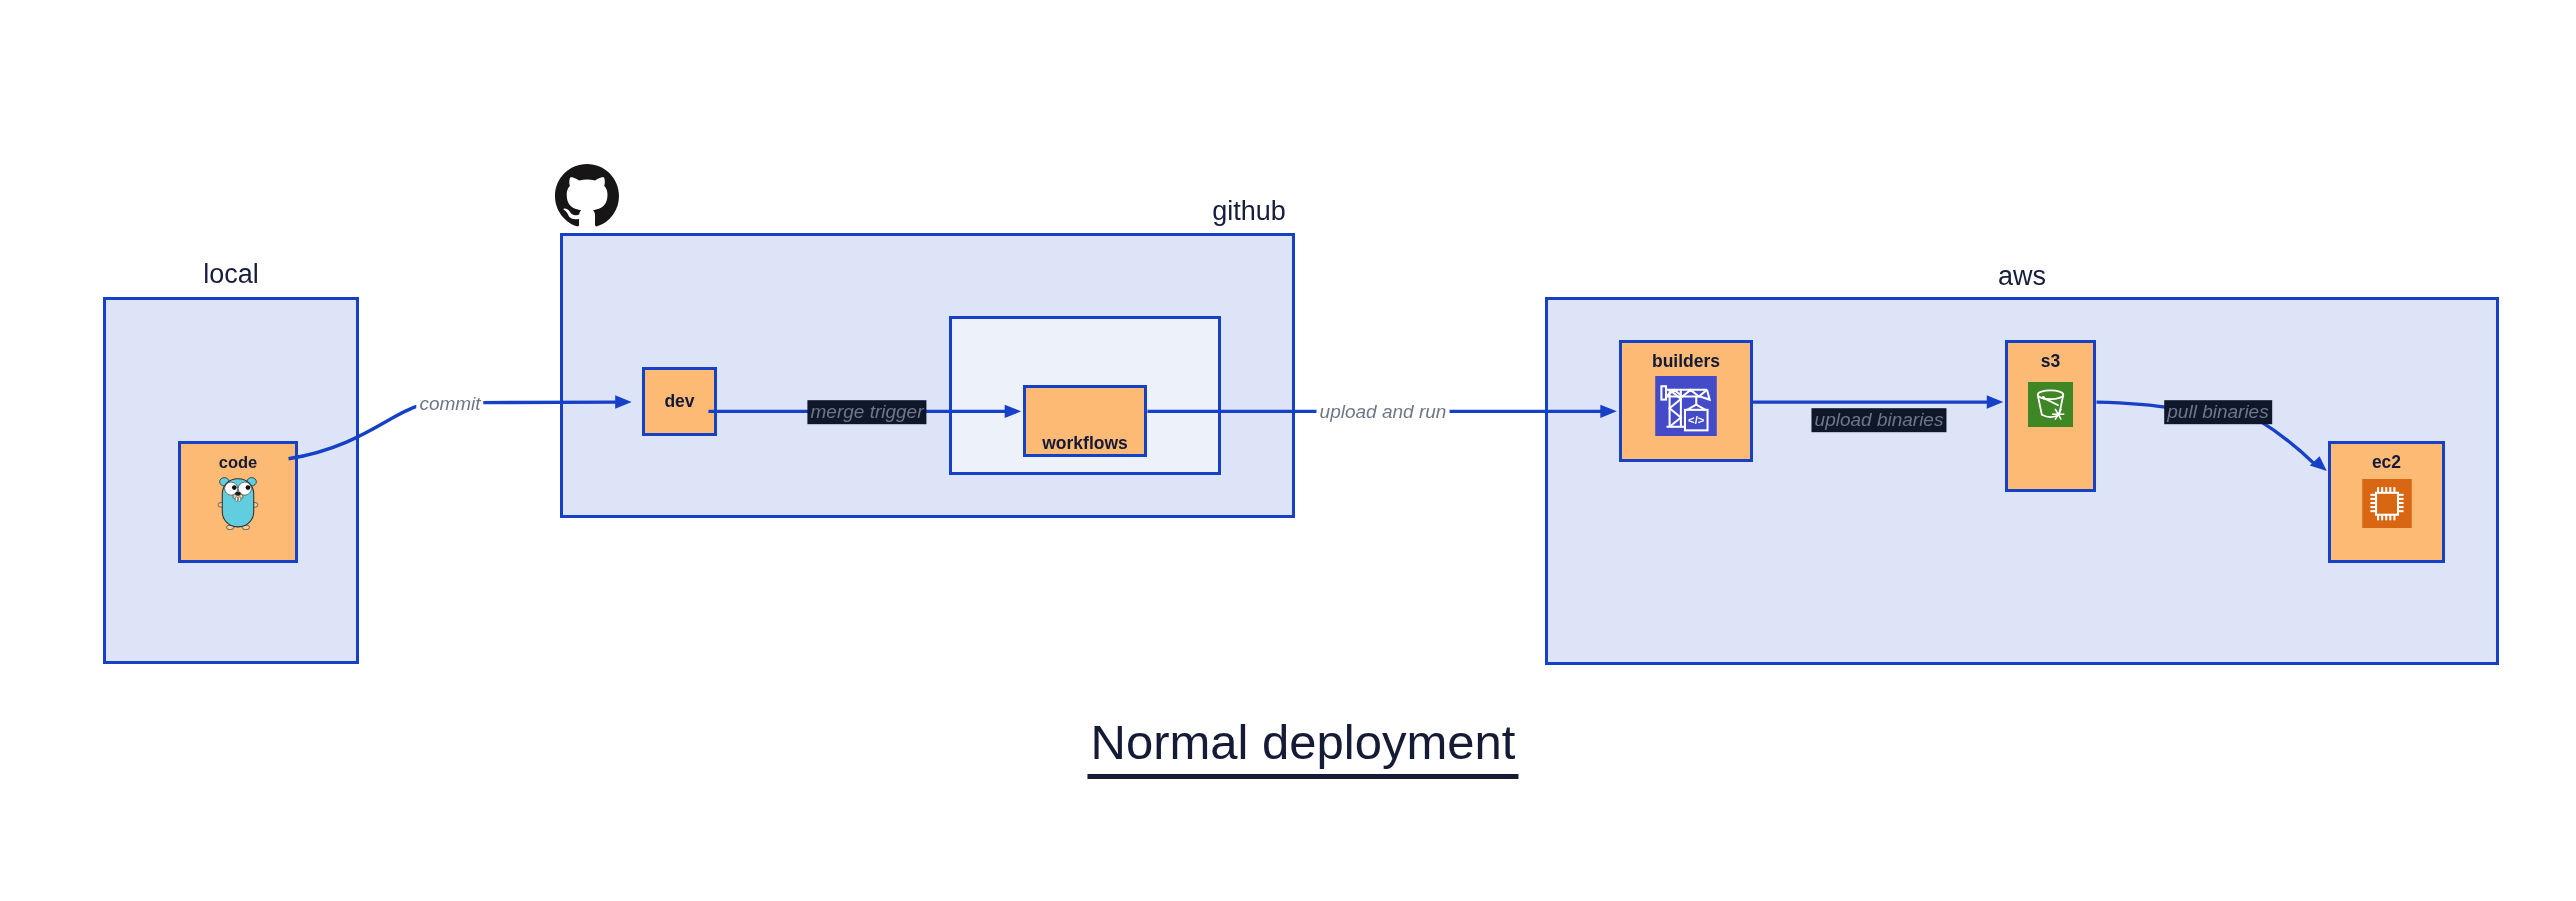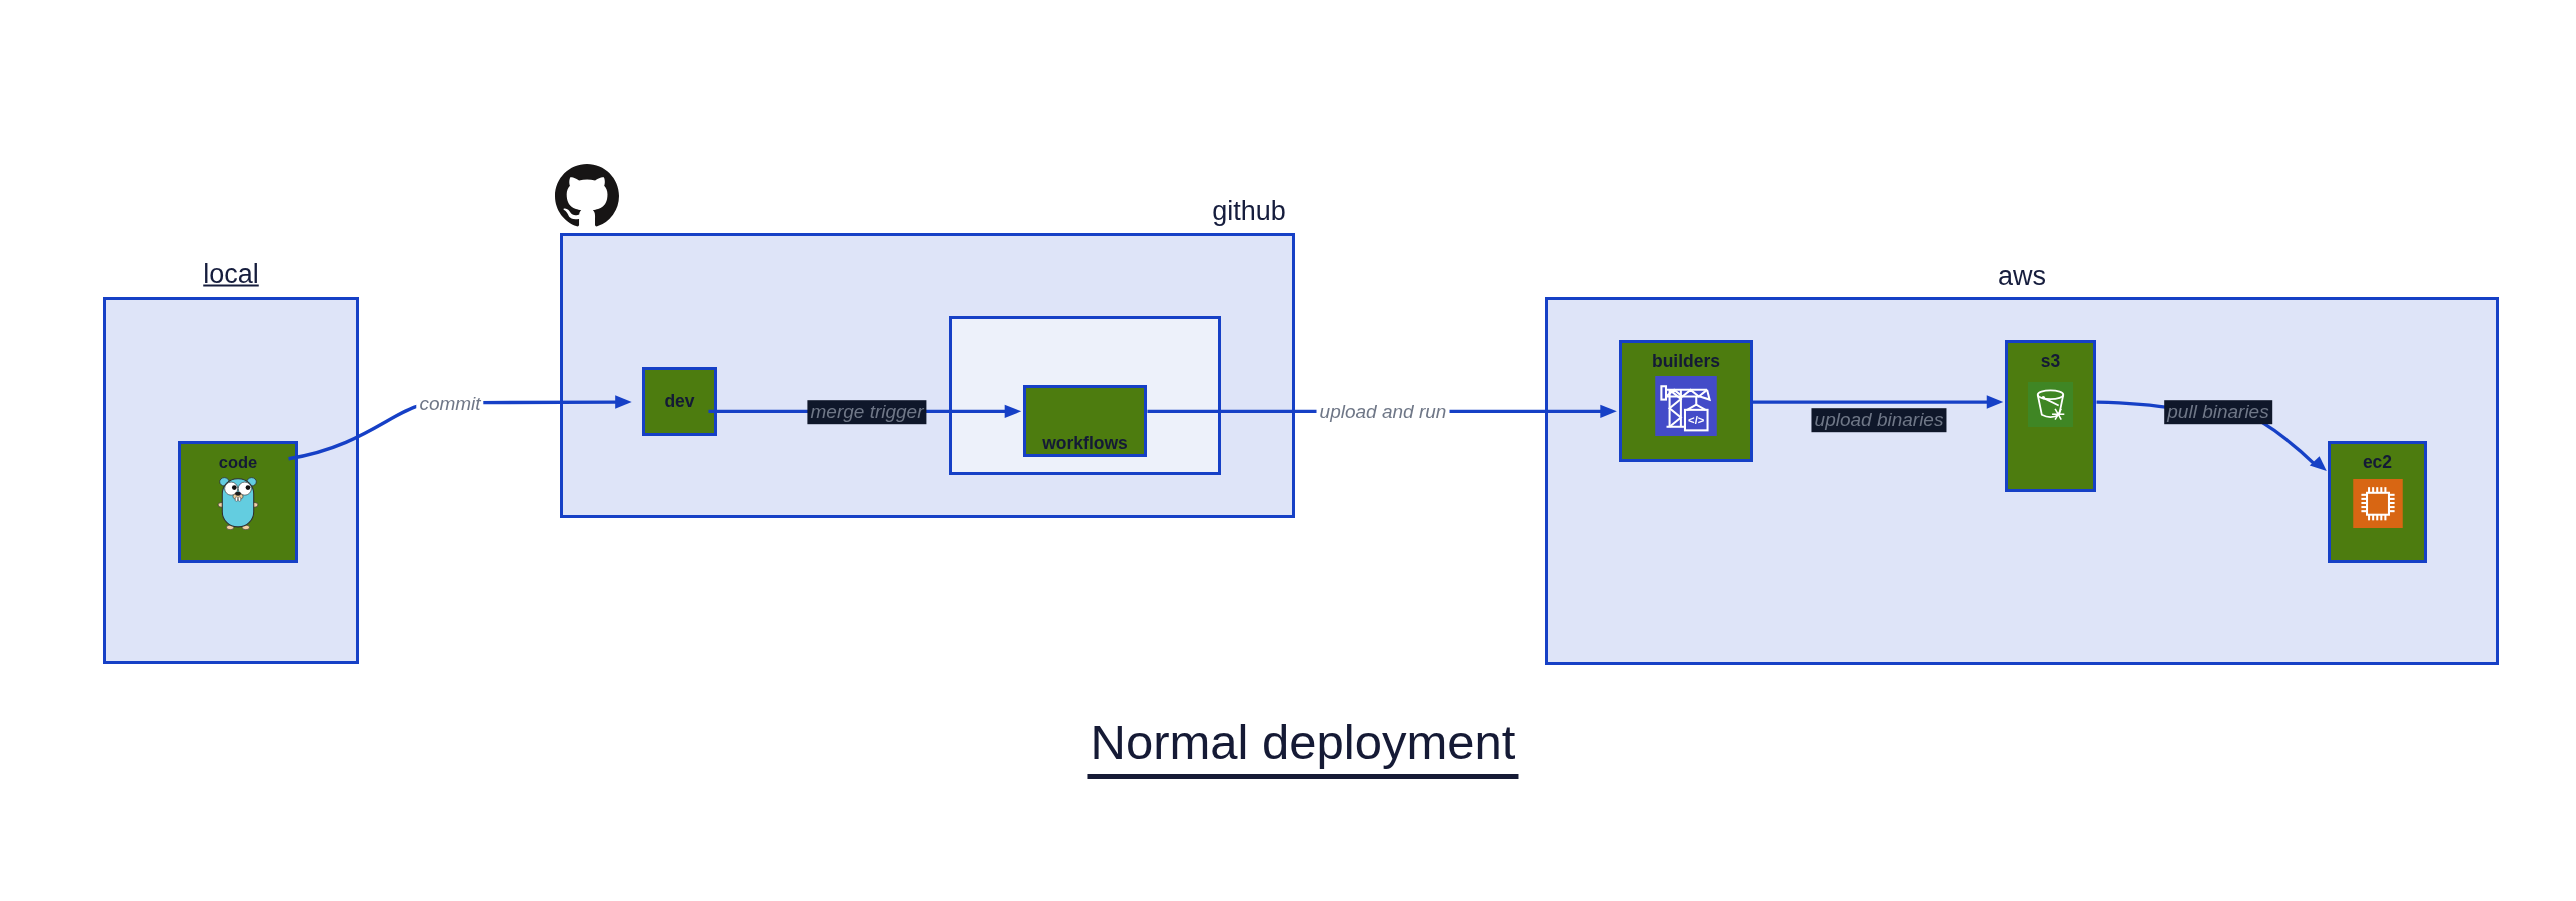--- a/index.html
+++ b/index.html
@@ -2,21 +2,21 @@
 <html style="font-size:8.2px"><head>
 <meta charset="utf-8">
 <style>
   html,body{margin:0;padding:0;background:#ffffff;}
   body{width:2604px;height:902px;font-family:"Liberation Sans",sans-serif;}
   #canvas{position:relative;width:2604px;height:902px;background:#ffffff;overflow:hidden;}
 
   
   .container-box{position:absolute;background:#dee4f8;border:3.6px solid #1640c6;box-sizing:border-box;}
   .sub-container{position:absolute;background:#edf1fa;border:3.6px solid #1640c6;box-sizing:border-box;}
-  .node-box{position:absolute;background:#4d7c0f;border:3.6px solid #1640c6;box-sizing:border-box;
+  .node-box{position:absolute;background:#fdba74;border:3.6px solid #1640c6;box-sizing:border-box;
             display:flex;flex-direction:column;align-items:center;}
   .node-box .node-label{font-weight:bold;font-size:17.5px;color:#141a36;line-height:20.6px;margin-top:8.2px;}
   .node-box.center-label{justify-content:center;}
   .node-box.center-label .node-label{margin-top:0;}
   .icon-wrap{margin-top:7.2px;}
 
   .group-label{position:absolute;font-size:27px;color:#161d3d;transform:translate(-50%,-50%);white-space:nowrap;}
 
   .edge-label{position:absolute;font-style:italic;font-size:19px;color:#6f7787;transform:translate(-50%,-50%);
               white-space:nowrap;padding:1px 3.1px;z-index:6;line-height:21.6px;text-align:right;}
@@ -36,21 +36,21 @@
 </head>
 <body>
 
 <div id="canvas">
 
   <div class="container-box z1" style="left:103px;top:297px;width:256px;height:367px;"></div>
   <div class="container-box z1" style="left:560px;top:233px;width:735px;height:285px;"></div>
   <div class="container-box z1" style="left:1545px;top:297px;width:954px;height:368px;"></div>
   <div class="sub-container z2" style="left:949px;top:316px;width:272px;height:159px;"></div>
 
-  <div class="group-label" style="left:231px;top:274px;text-decoration:underline;">local</div>
+  <div class="group-label" style="left:231px;top:274px;">local</div>
   <div class="group-label" style="left:1249px;top:211px;">github</div>
   <div class="group-label" style="left:1085px;top:290px;">master</div>
   <div class="group-label" style="left:2022px;top:276px;">aws</div>
 
   <svg class="gh-logo" viewBox="0 0 16 16">
     <path fill="#171515" d="M8 0C3.58 0 0 3.58 0 8c0 3.54 2.29 6.53 5.47 7.59.4.07.55-.17.55-.38 0-.19-.01-.82-.01-1.49-2.01.37-2.53-.49-2.69-.94-.09-.23-.48-.94-.82-1.13-.28-.15-.68-.52-.01-.53.63-.01 1.08.58 1.23.82.72 1.21 1.87.87 2.33.66.07-.52.28-.87.51-1.07-1.78-.2-3.64-.89-3.64-3.95 0-.87.31-1.59.82-2.15-.08-.2-.36-1.02.08-2.12 0 0 .67-.21 2.2.82.64-.18 1.32-.27 2-.27s1.36.09 2 .27c1.53-1.04 2.2-.82 2.2-.82.44 1.1.16 1.92.08 2.12.51.56.82 1.27.82 2.15 0 3.07-1.87 3.75-3.65 3.95.29.25.54.73.54 1.48 0 1.07-.01 1.93-.01 2.2 0 .21.15.46.55.38A8.01 8.01 0 0 0 16 8c0-4.42-3.58-8-8-8z"></path>
   </svg>
 
   <div class="node-box z3" style="left:178px;top:441px;width:120px;height:122px;">
     <div class="node-label" style="font-size:16.5px;">code</div>
@@ -120,21 +120,21 @@
         <circle cx="30" cy="31" r="3.4" fill="#ffffff"></circle>
         <g stroke="#ffffff" stroke-width="3" fill="none">
           <line x1="47" y1="63" x2="71" y2="63"></line>
           <line x1="53" y1="52.6" x2="65" y2="73.4"></line>
           <line x1="65" y1="52.6" x2="53" y2="73.4"></line>
         </g>
       </svg>
     </div>
   </div>
 
-  <div class="node-box z3" style="left:2328px;top:441px;width:99px;height:122px;">
+  <div class="node-box z3" style="left:2328px;top:441px;width:117px;height:122px;">
     <div class="node-label">ec2</div>
     <div class="icon-wrap" style="margin-top:6.2px;">
       <svg width="50" height="49" viewBox="0 0 97 96">
         <rect x="0" y="0" width="97" height="96" fill="#d86613"></rect>
         <g stroke="#ffffff" stroke-width="4" fill="none">
           <rect x="27" y="27" width="43" height="43"></rect>
           <line x1="31" y1="16" x2="31" y2="27"></line>
             <line x1="39" y1="16" x2="39" y2="27"></line>
           <line x1="47" y1="16" x2="47" y2="27"></line>
             <line x1="55" y1="16" x2="55" y2="27"></line>

